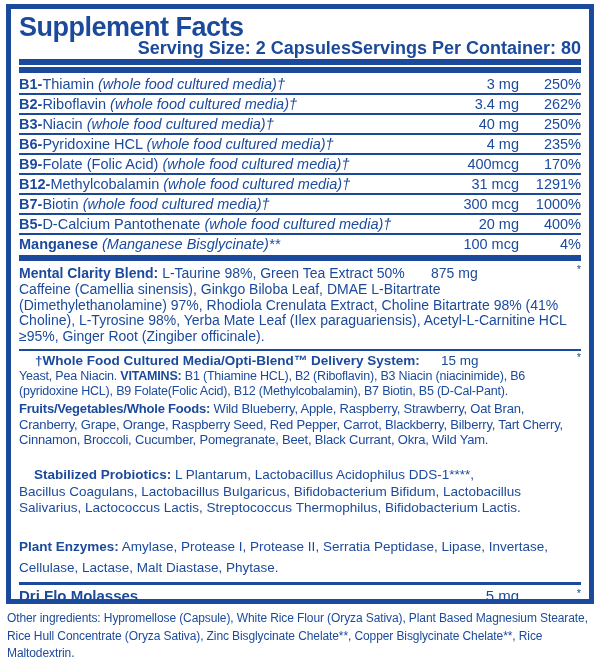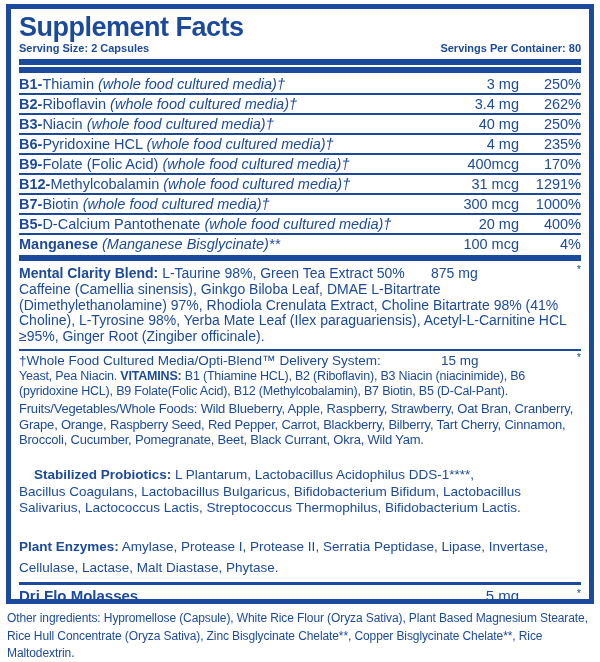--- a/index.html
+++ b/index.html
@@ -19,22 +19,22 @@
     overflow:hidden;
   }
   .title{
     font-size:27px;
     font-weight:bold;
     letter-spacing:-0.5px;
     line-height:26px;
     margin-top:2px;
   }
   .serving-row{
-    display:flex;justify-content:space-between;
-    font-weight:bold;font-size:11px;line-height:17px;
+    display:flex;justify-content:flex-end;
+    font-weight:bold;font-size:18px;line-height:17px;
   }
   .bar{height:6px;background:#1b4a9c;margin:2px 0;}
   .sep{height:2.5px;background:#1b4a9c;margin:1px 0;}
   .aps-row{
     display:flex;justify-content:space-between;
     font-weight:bold;font-size:15px;line-height:16px;
     padding:1px 0;
   }
   .nrow{
     display:flex;align-items:baseline;
@@ -53,26 +53,26 @@
     font-size:14px;line-height:15.8px;
     padding:3px 0 3px 0;
   }
   .blend b{font-weight:bold;}
   .float-right-box{
     float:right;width:150px;
     display:flex;justify-content:space-between;
   }
   .wf{margin-top:2px;}
   .wf-head{display:flex;align-items:baseline;font-size:13.5px;line-height:16px;}
-  .wf-label{font-weight:normal;flex:1;white-space:nowrap;}
+  .wf-label{font-weight:bold;flex:1;white-space:nowrap;margin-left:16px;}
   .head-right{width:140px;flex-shrink:0;display:flex;justify-content:space-between;}
   .wf-body{font-size:12.5px;line-height:14.5px;letter-spacing:-0.2px;}
   .wf-body b{font-weight:bold;}
   .para{font-size:13px;line-height:15.5px;letter-spacing:-0.2px;margin-top:3px;}
-  .para b{font-weight:normal;}
+  .para b{font-weight:bold;}
   .prob{font-size:13.5px;line-height:16.5px;margin-top:3px;white-space:pre-wrap;}
   .prob b{font-weight:bold;}
   .enz{font-size:13.5px;line-height:21px;margin-top:3px;padding-bottom:3px;}
   .enz b{font-weight:bold;}
   .driflo-row{
     display:flex;align-items:baseline;
     font-size:15px;line-height:18px;padding:1.5px 0;
   }
   .driflo-name{flex:1;font-weight:bold;}
   .other{

